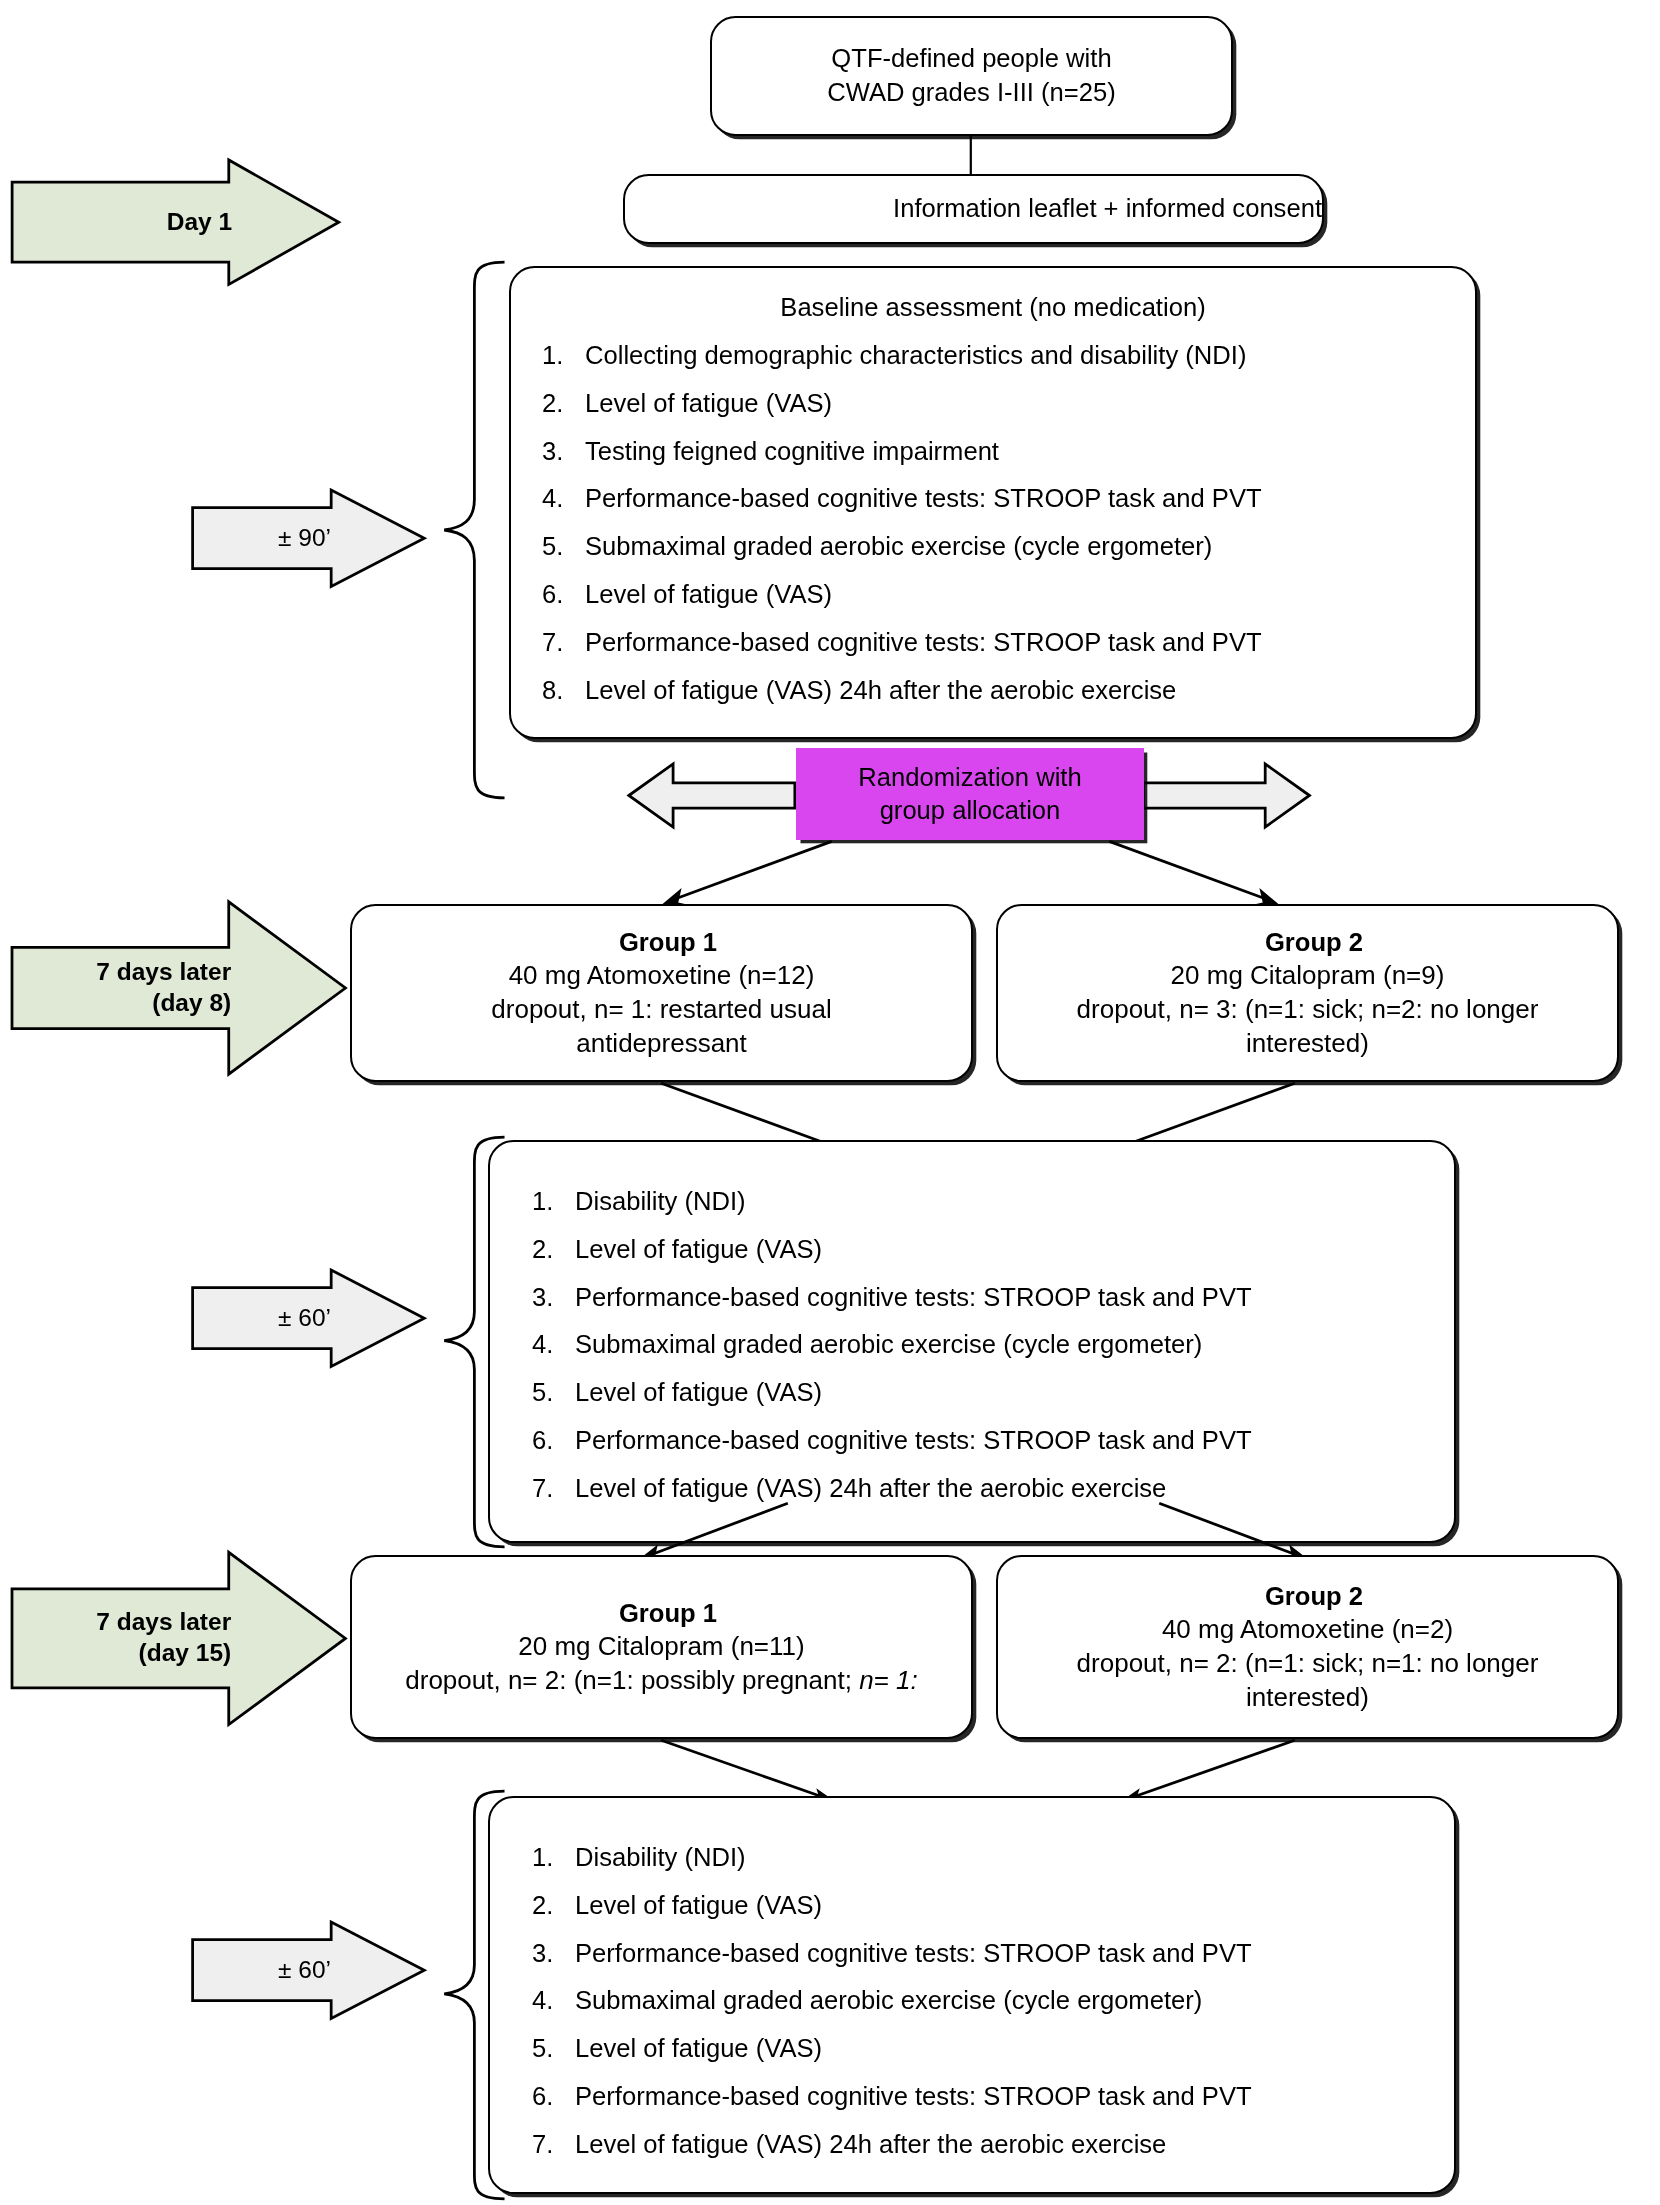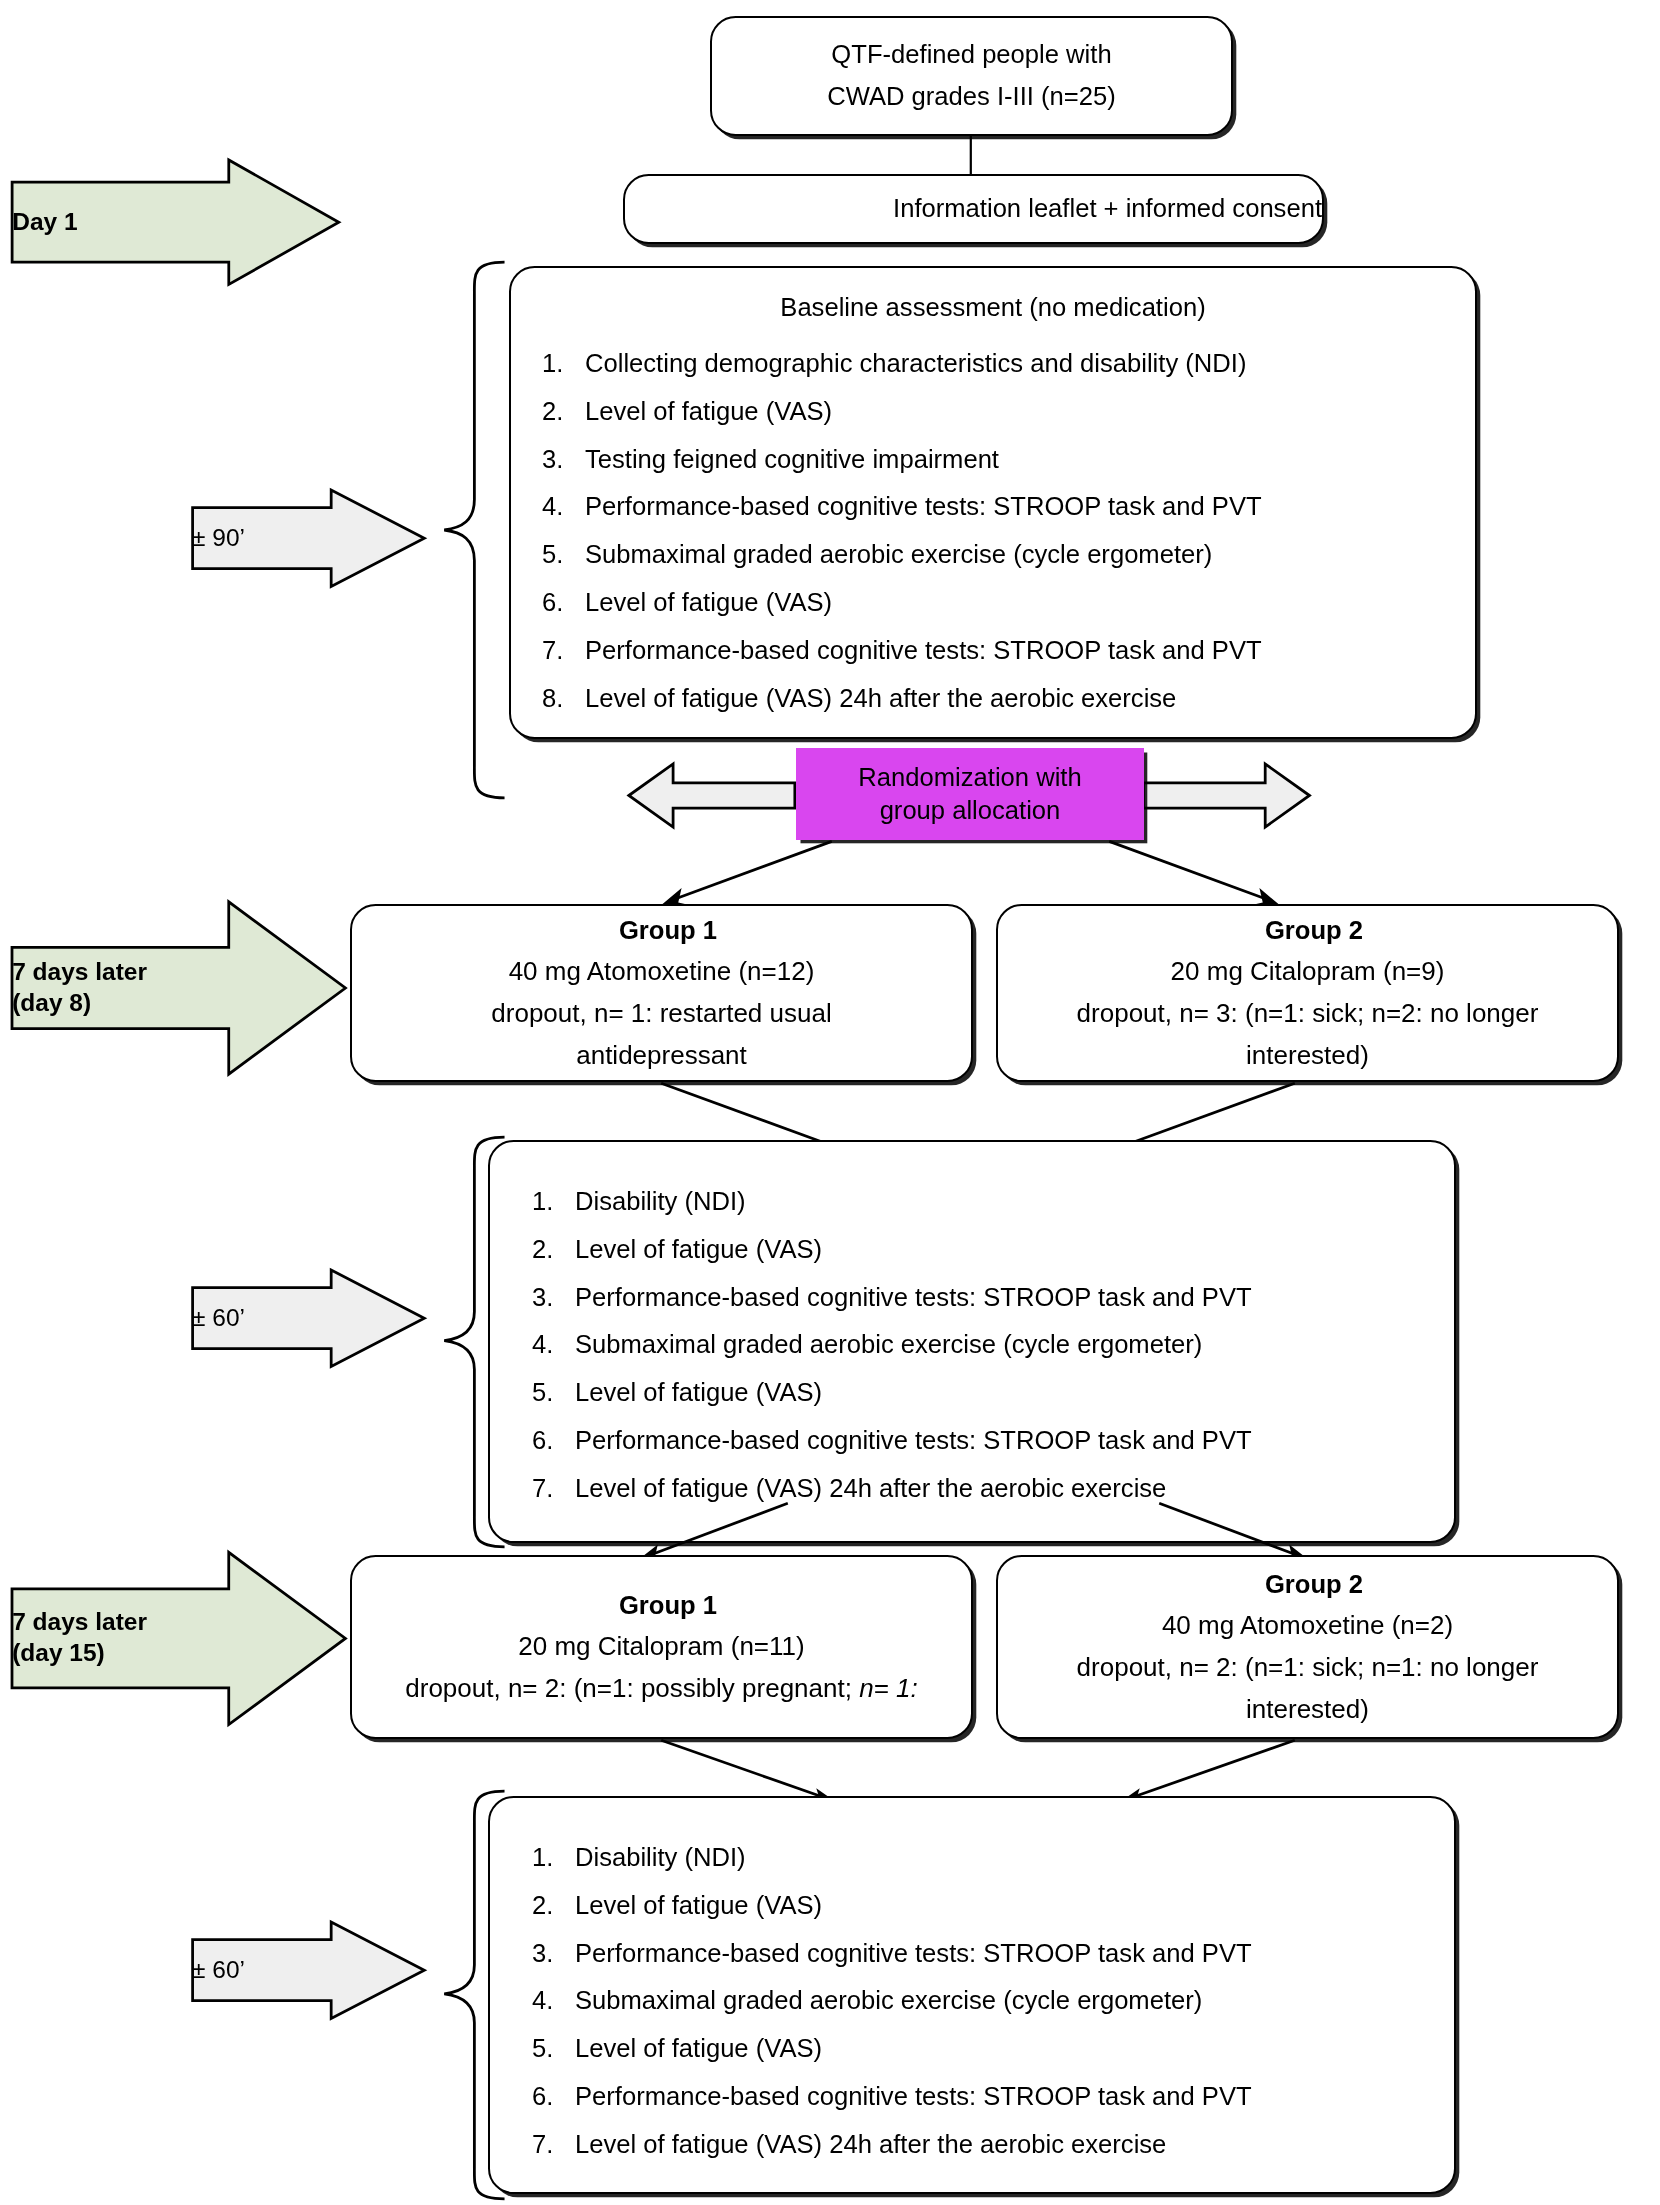--- a/index.html
+++ b/index.html
@@ -19,21 +19,20 @@
   .rbox{
     position:absolute;
     box-sizing:border-box;
     border:2.2px solid #000;
     border-radius:25.6px;
     background:#fff;
     box-shadow:3.9px 3.9px 0 -0.6px rgba(0,0,0,0.85);
     display:flex;
     flex-direction:column;
     justify-content:center;
-    gap:8px;
   }
   .rbox.listbox{justify-content:flex-start;}
   .ctr{text-align:center;}
   .ttl{font-size:25.6px;line-height:1.30;}
   .ttl.bold{font-weight:bold;margin-left:13px;}
   .ln{font-size:26px;line-height:1.30;}
   .ital{font-style:italic;}
   
   ol.lst{
     margin:0;
@@ -62,21 +61,21 @@
     margin-bottom:14.5px;
   }
   
   .barrow{position:absolute;}
   .barrow svg{display:block;overflow:visible;}
   .barrow .lbl{
     position:absolute;
     left:0;right:0;
     top:50%;
     transform:translateY(-50%);
-    text-align:left;
+    text-align:right;
     font-size:24.5px;
     font-weight:bold;
     line-height:1.25;
     pointer-events:none;
   }
   .barrow.green .lbl{font-weight:bold;}
   .barrow.gray .lbl{font-weight:normal;font-size:24.5px;}
   
   #randomization{
     position:absolute;

